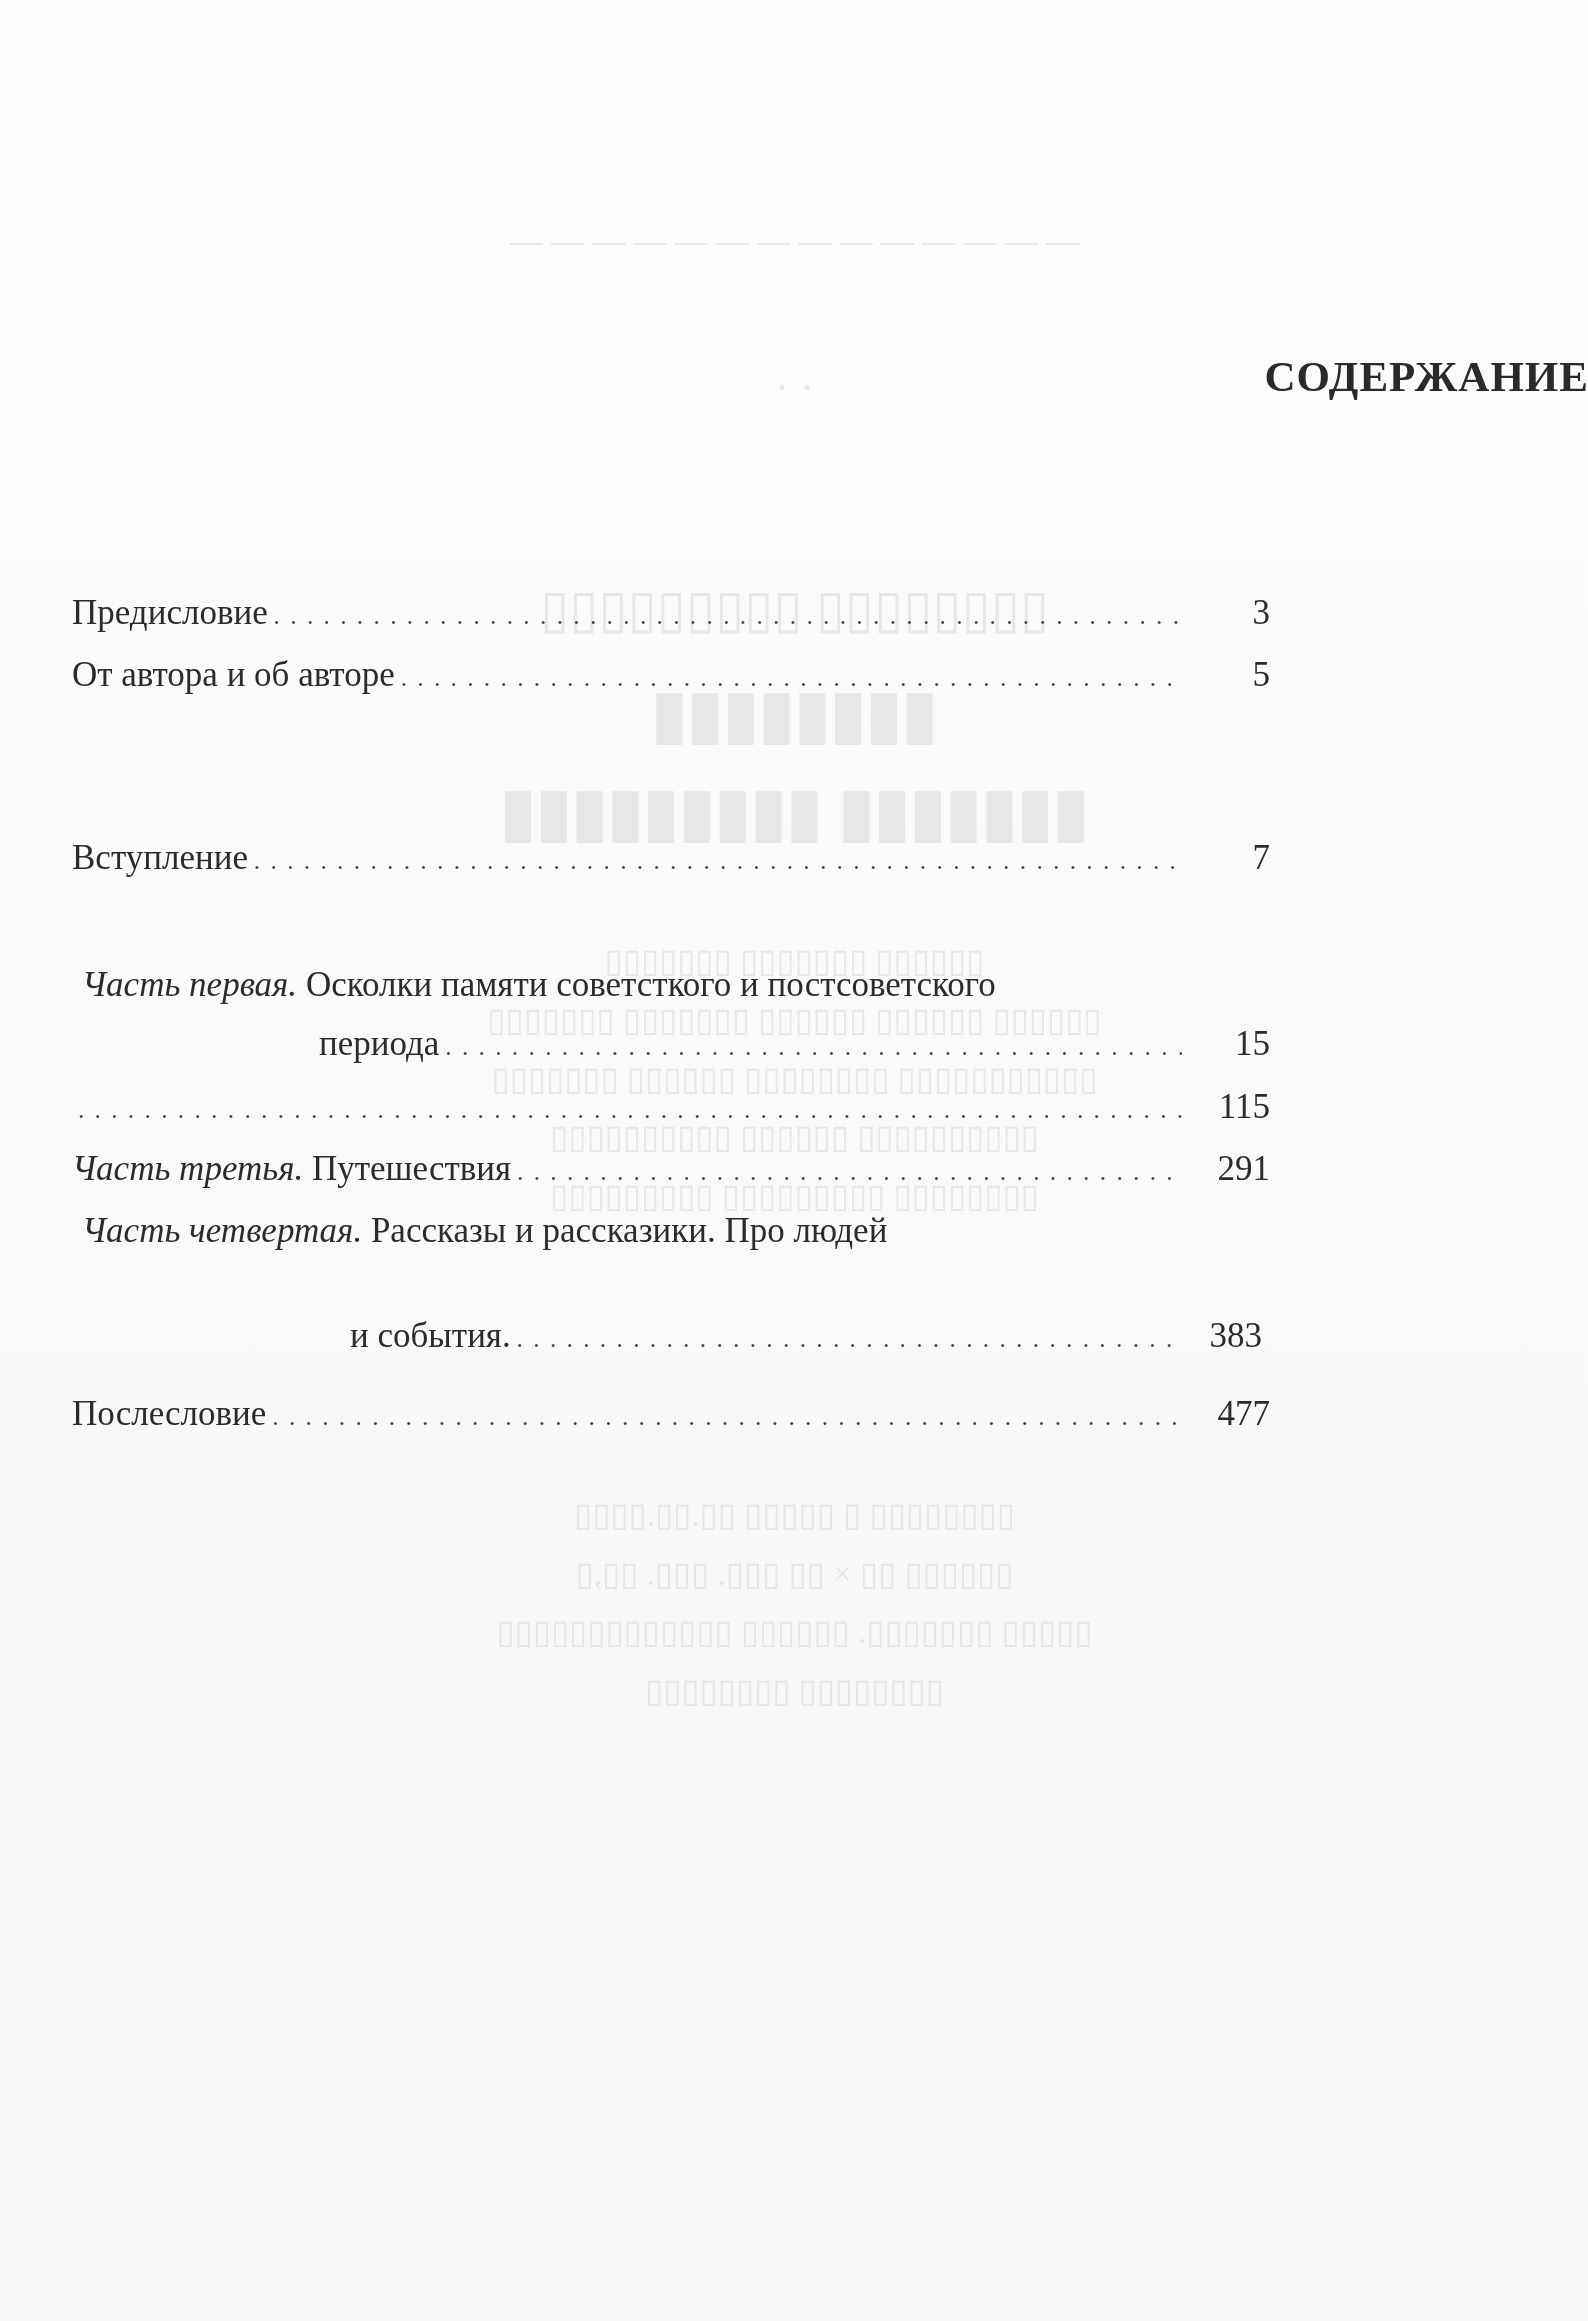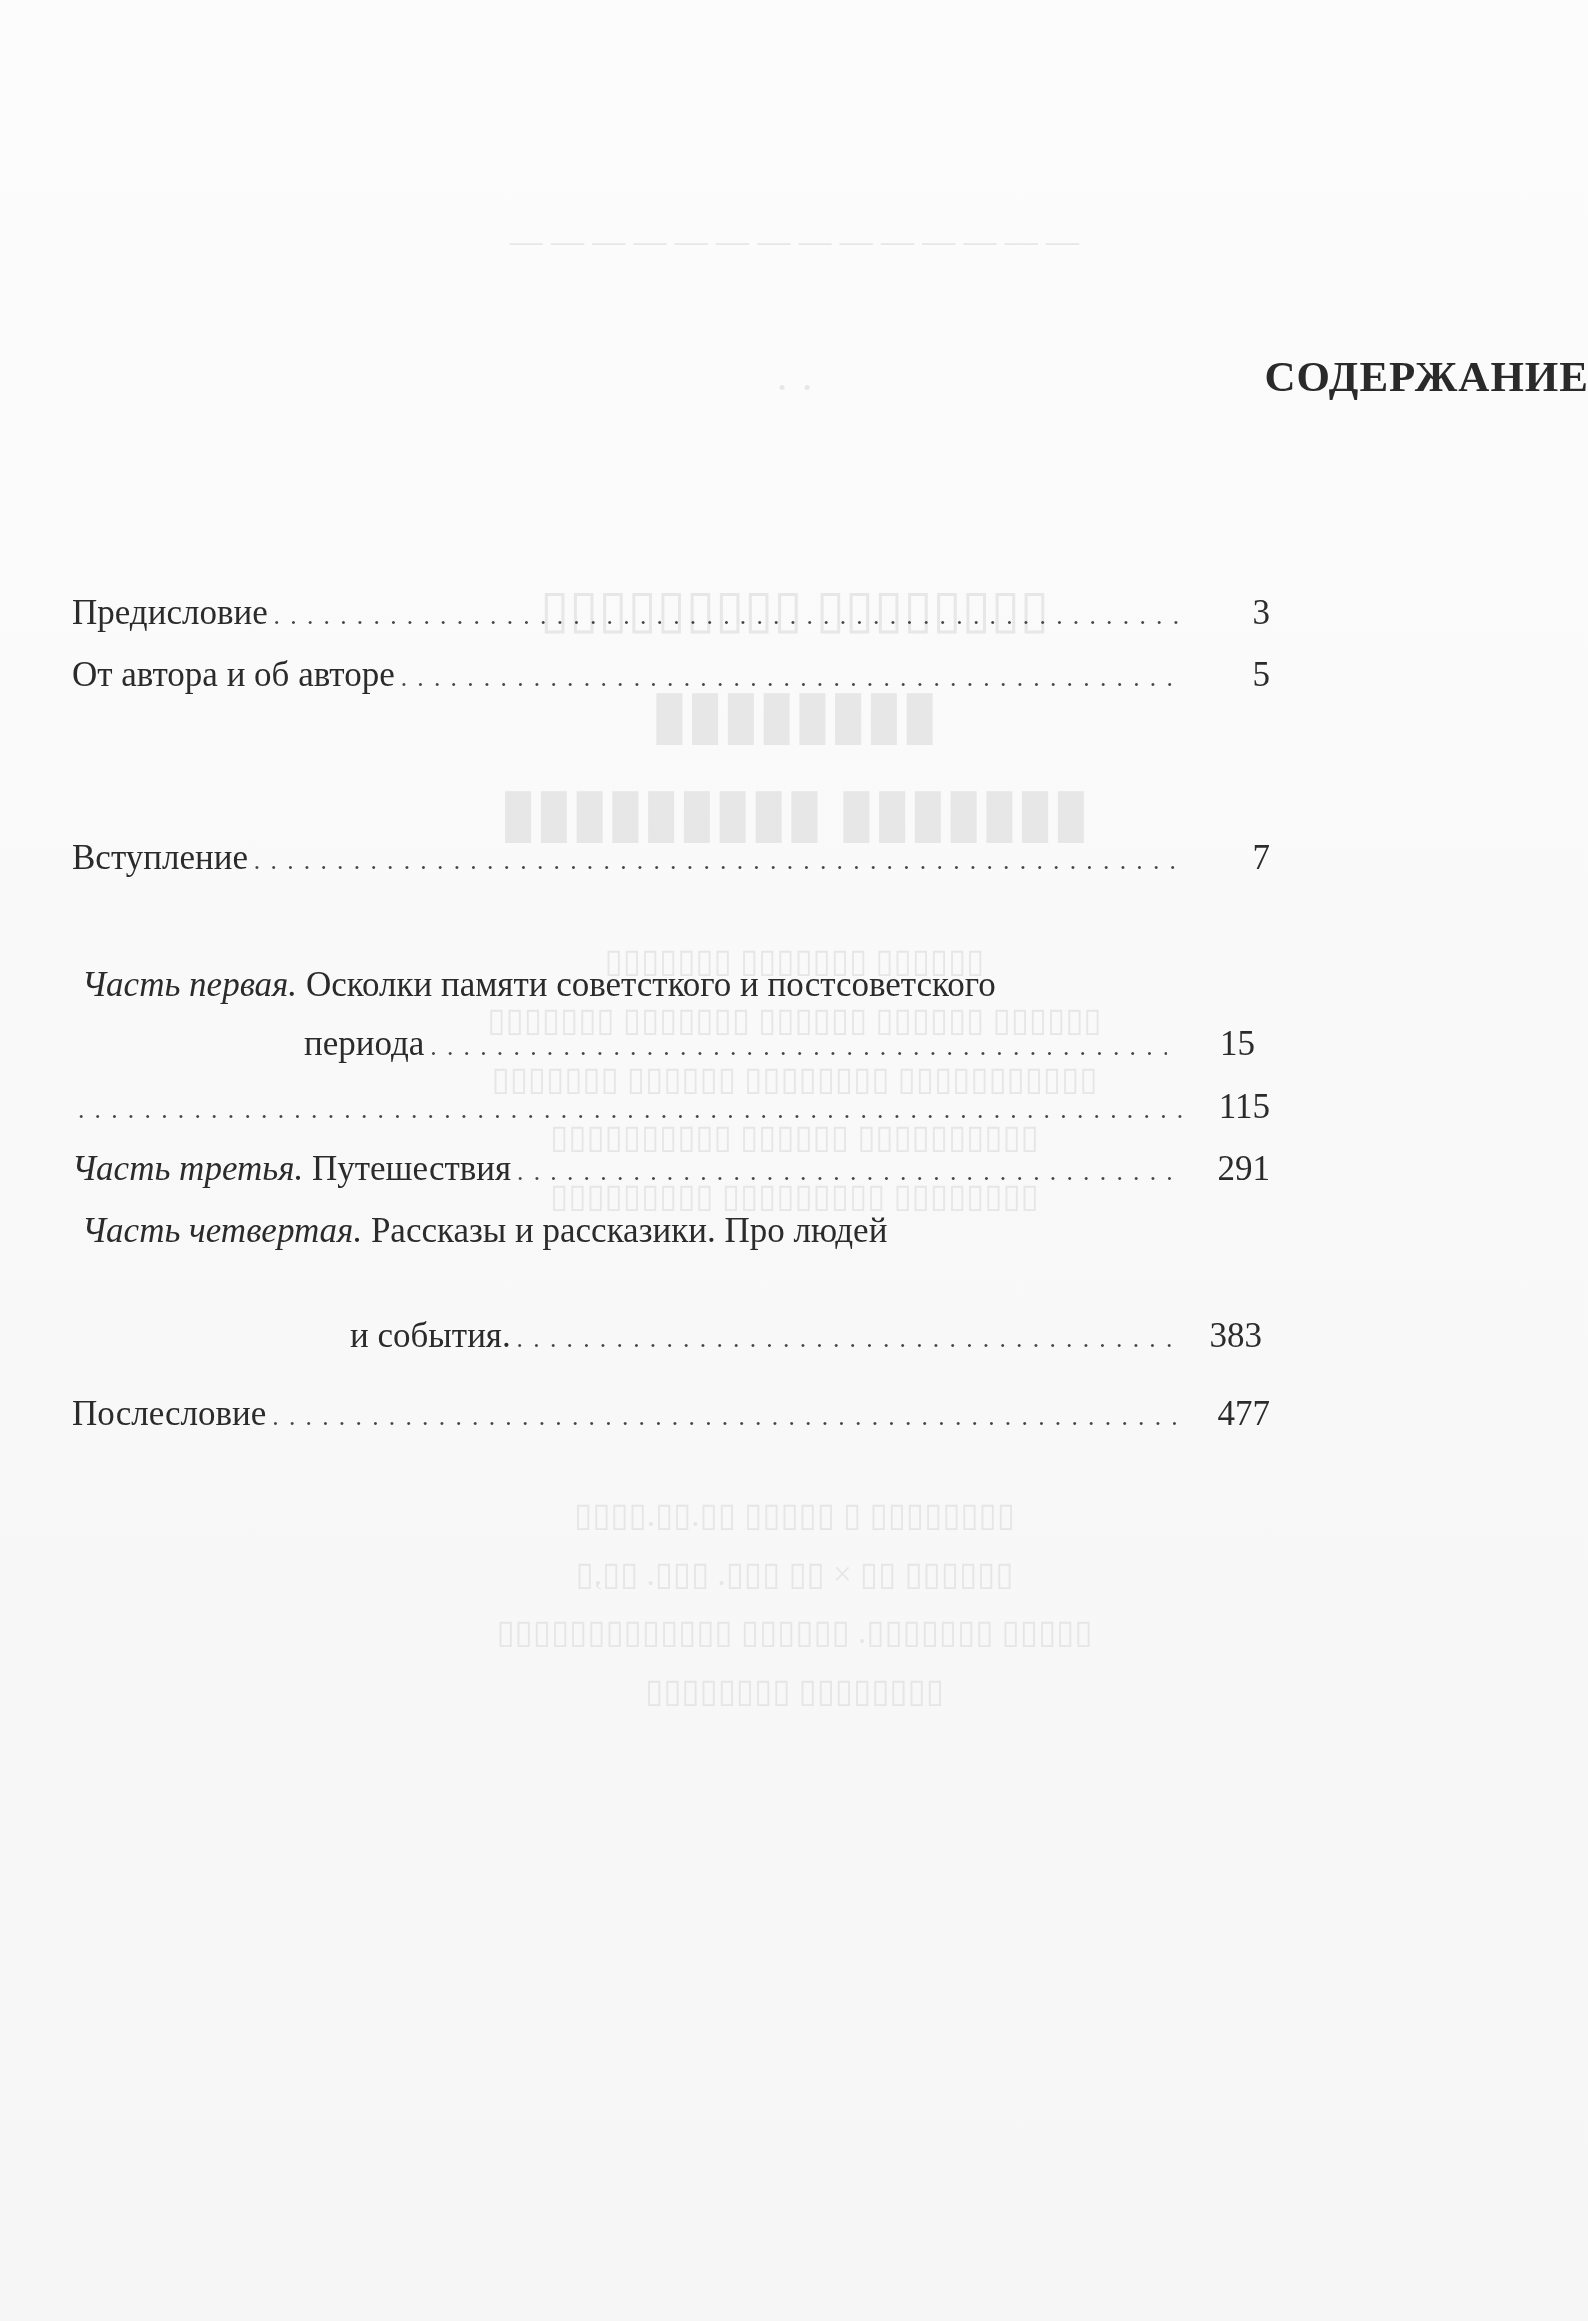--- a/index.html
+++ b/index.html
@@ -131,21 +131,21 @@
     <div class="entry" style="top:836px;">
       <span class="label">Вступление</span>
       <span class="leader"></span>
       <span class="page-num">7</span>
     </div>
 
     <div class="line-only" style="top:963px;">
       <i>Часть первая.</i>
       <span>Осколки памяти советсткого и постсоветского</span>
     </div>
-    <div class="entry" style="top:1022px;left:232px;width:951px;">
+    <div class="entry" style="top:1022px;left:247px;width:951px;">
       <span class="label">периода</span>
       <span class="leader"></span>
       <span class="page-num">15</span>
     </div>
 
     <div class="entry" style="top:1085px;">
       <span class="leader"></span>
       <span class="page-num">115</span>
     </div>
 

